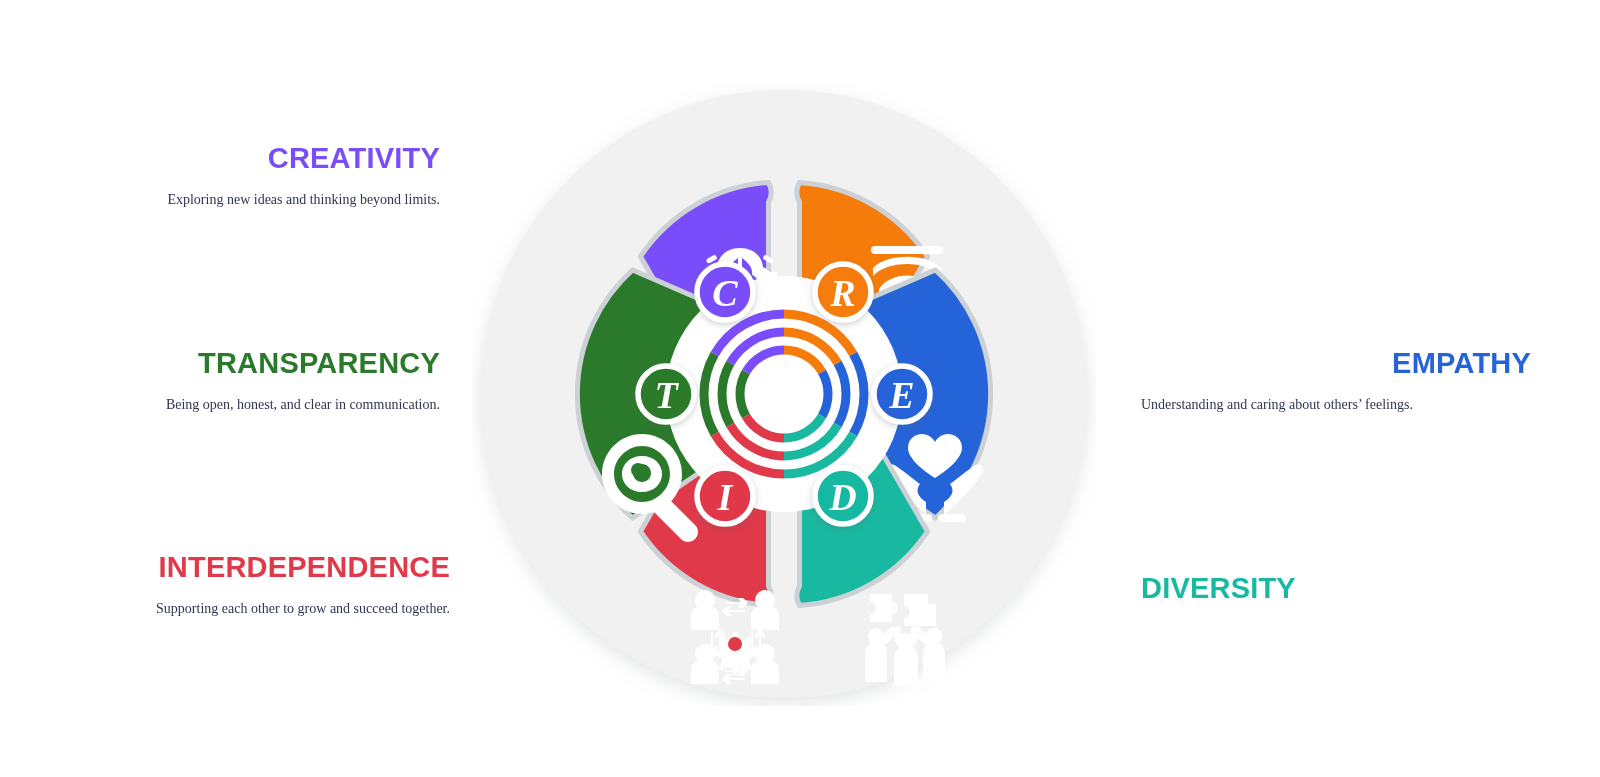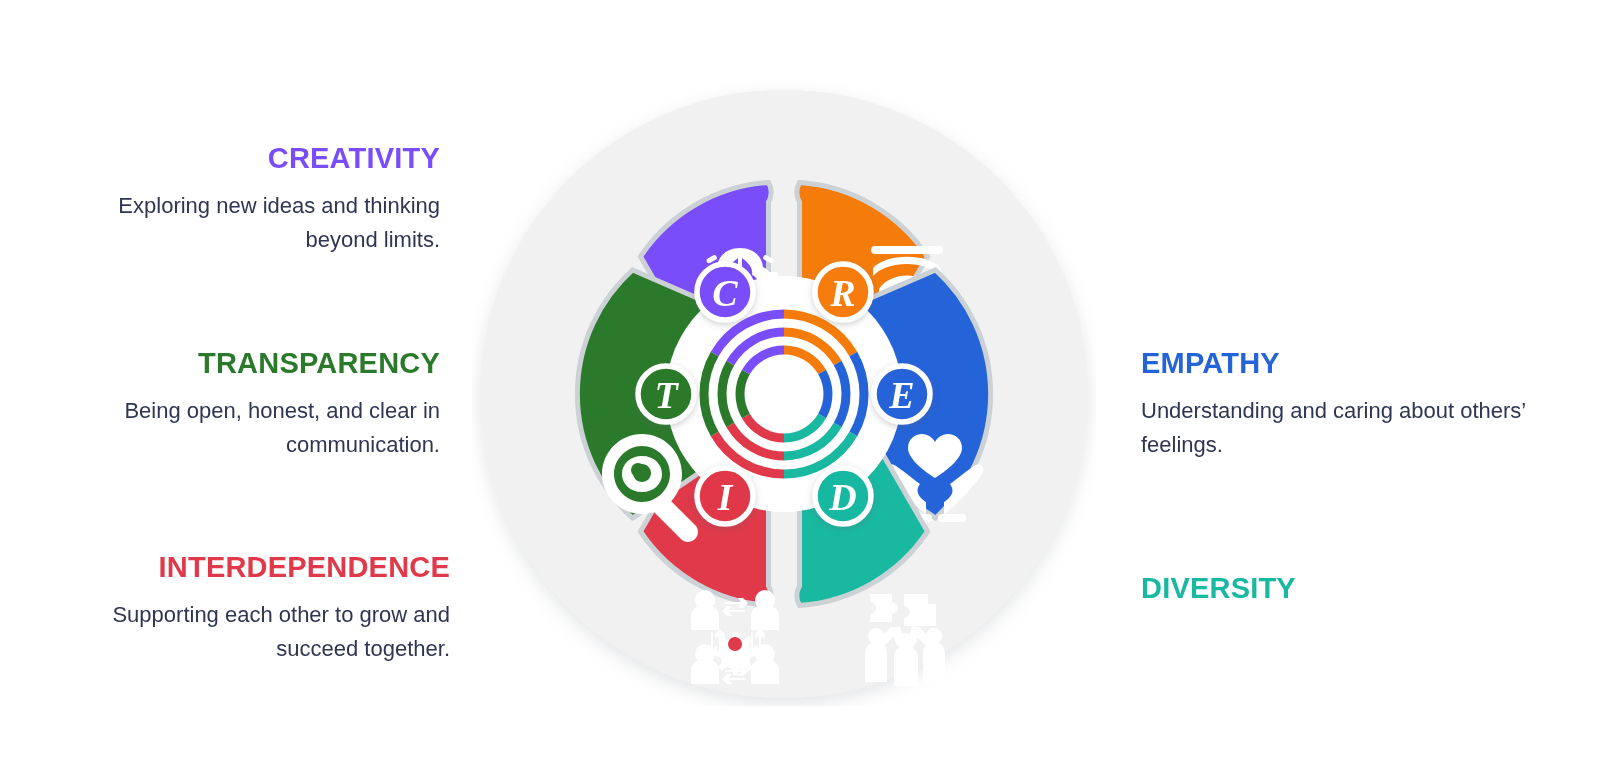--- a/index.html
+++ b/index.html
@@ -32,24 +32,25 @@
     font-size: 29px;
     font-weight: bold;
     letter-spacing: 0.2px;
     line-height: 1.05;
     margin: 0 0 16px 0;
     white-space: nowrap;
   }
   .label-block.left .label-title { text-align: right; }
 
   .label-desc {
-    font-size: 22px;
+    font-size: 14px;
     line-height: 1.53;
     color: #2f3552;
     margin: 0;
+    font-family: Liberation Serif, serif;
   }
 
   
   #blk-creativity      { left: 50px;  top: 143px; }
   #blk-transparency    { left: 50px;  top: 348px; }
   #blk-interdependence { left: 60px;  top: 552px; }
   
   #blk-resilience { left: 1141px; top: 143px; }
   #blk-empathy    { left: 1141px; top: 348px; }
   #blk-diversity  { left: 1141px; top: 573px; }
@@ -93,21 +94,21 @@
     <div class="label-desc">Being open, honest, and clear in communication.</div>
   </div>
 
   <div class="label-block left" id="blk-interdependence">
     <div class="label-title" style="color: rgb(224, 57, 74);">INTERDEPENDENCE</div>
     <div class="label-desc">Supporting each other to grow and succeed together.</div>
   </div>
 
 
   <div class="label-block right" id="blk-empathy">
-    <div class="label-title" style="color: rgb(37, 99, 217);">EMPATHY</div>
+    <div class="label-title" style="color: rgb(37, 99, 217); text-align: right;">EMPATHY</div>
     <div class="label-desc">Understanding and caring about others’ feelings.</div>
   </div>
 
   <div class="label-block right" id="blk-diversity">
     <div class="label-title" style="color: rgb(25, 184, 161);">DIVERSITY</div>
   </div>
 
   <div id="wheel-wrap">
   <svg id="wheel-svg" viewBox="0 0 624 624" xmlns="http://www.w3.org/2000/svg">
     <defs>

